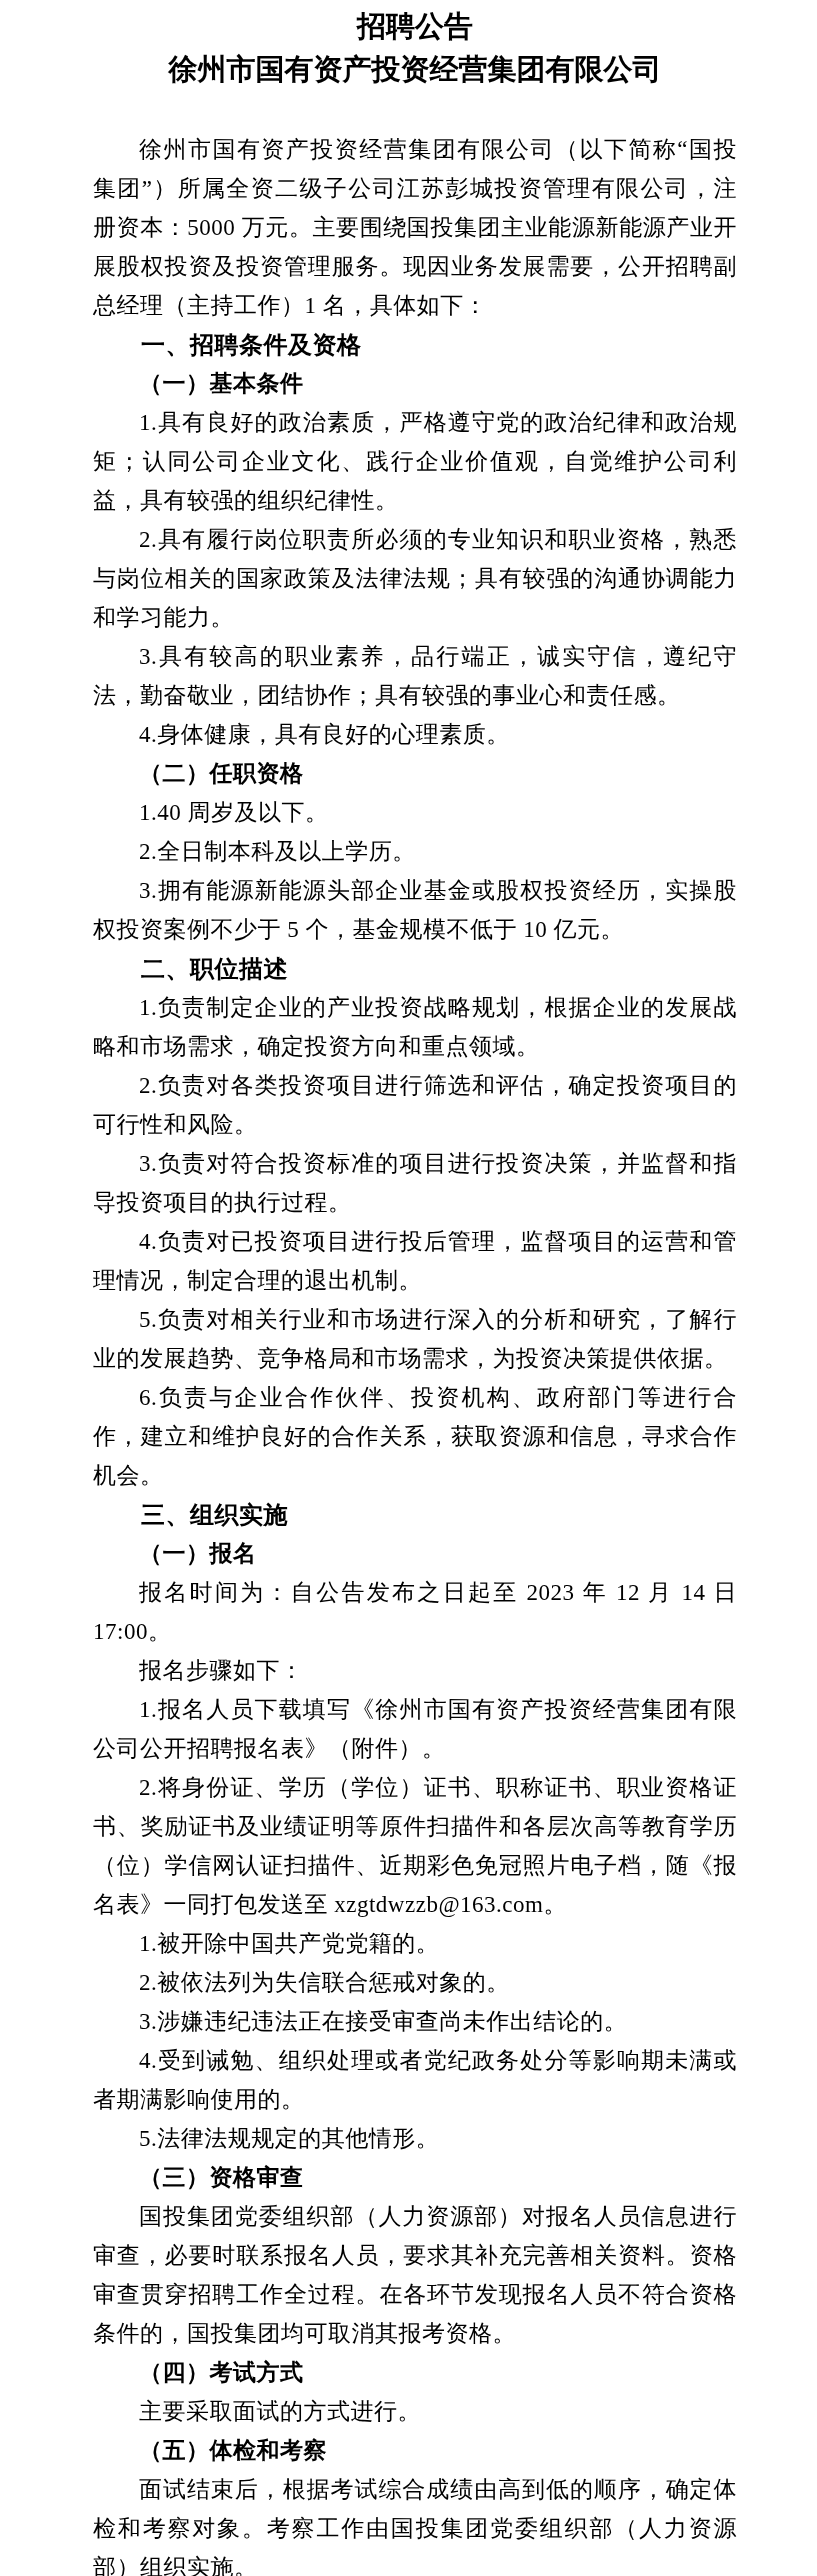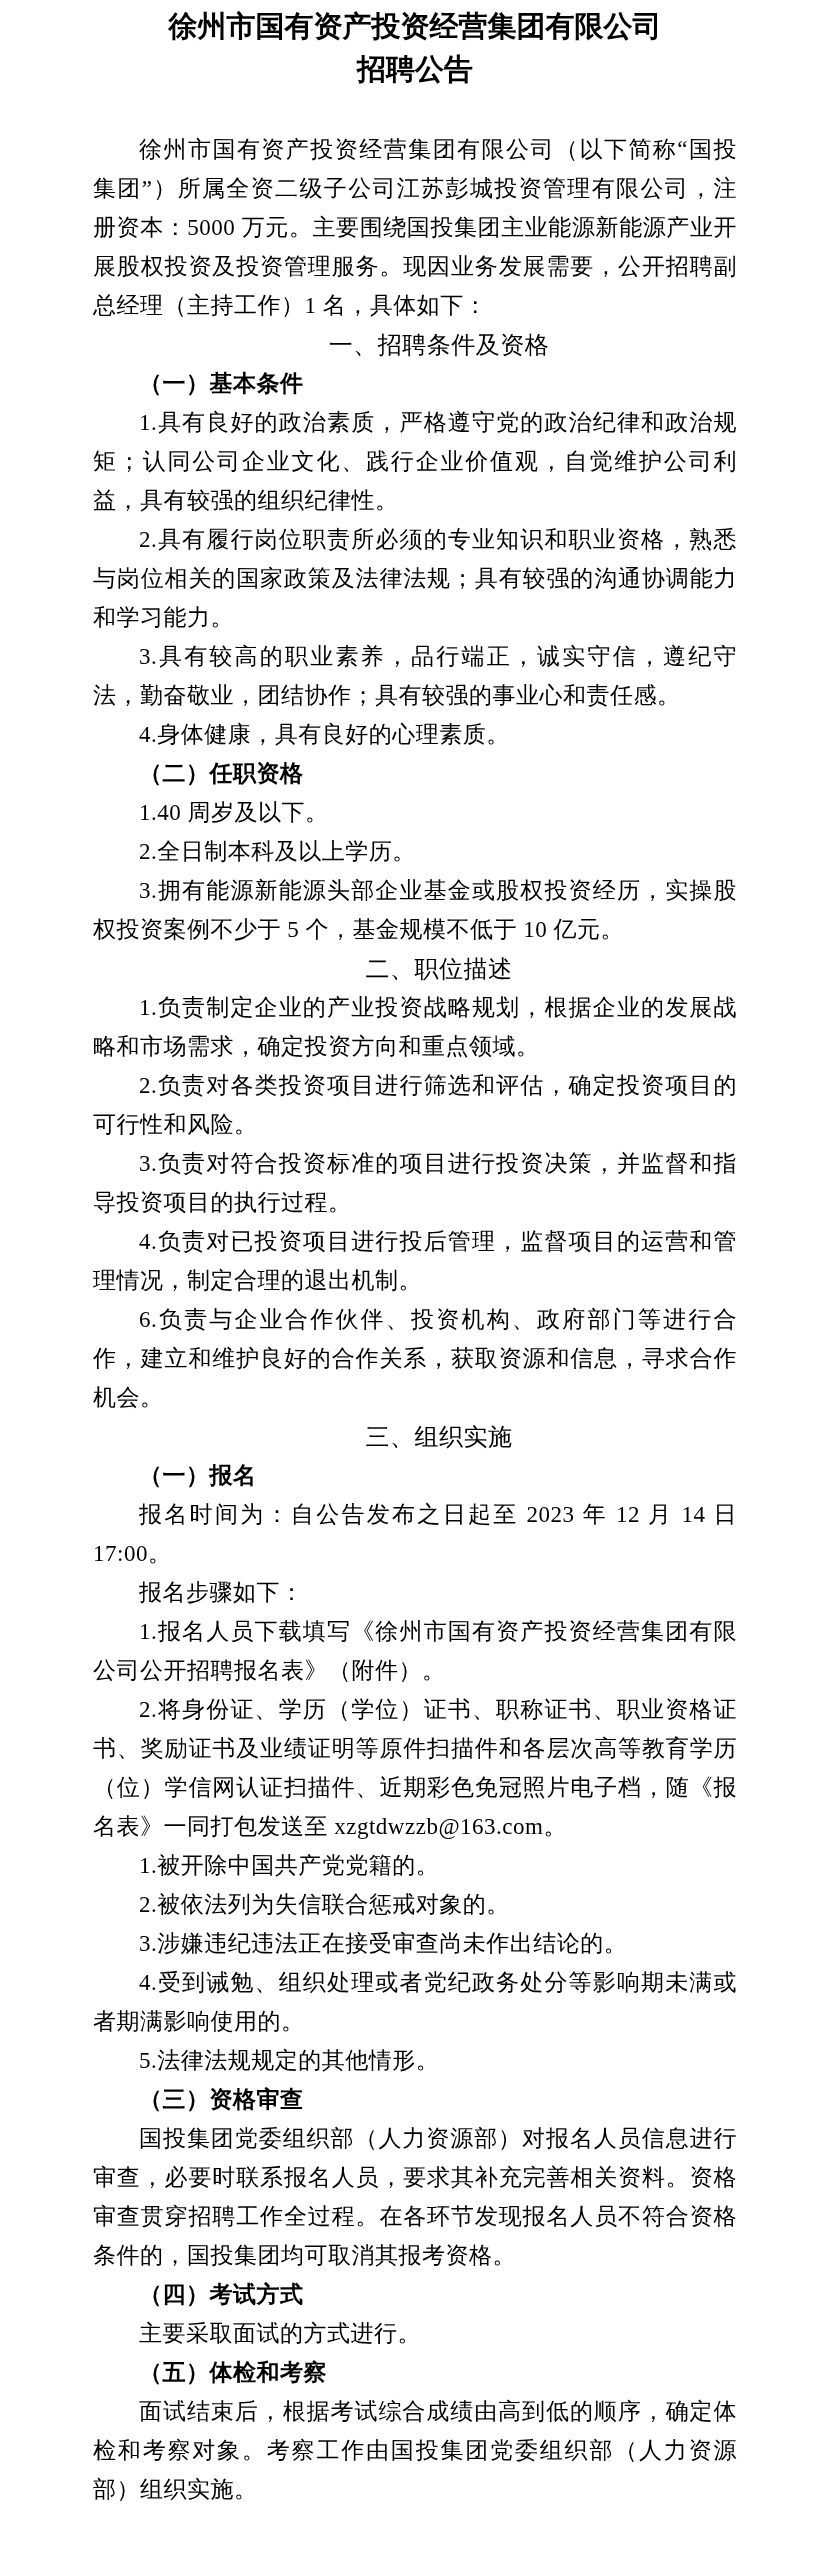--- a/index.html
+++ b/index.html
@@ -28,58 +28,58 @@
     line-height: 39px;
     letter-spacing: 0.5px;
   }
   .para {
     text-align: justify;
     text-indent: 2em;
     font-family: Liberation Serif, serif;
   }
   .sec {
     font-family: "Liberation Sans", "DejaVu Sans", sans-serif;
-    font-weight: 400;
+    font-weight: 700;
     text-indent: 2em;
     font-size: 24px;
-    text-align: center;
   }
   .sub {
     font-weight: 700;
     text-indent: 2em;
   }
 </style>
 </head>
 <body>
 
 <div class="page">
 
   <div class="title-block">
+    <div class="title">招聘公告</div>
     <div class="title">徐州市国有资产投资经营集团有限公司</div>
-    <div class="title">招聘公告</div>
   </div>
 
   <p class="para">徐州市国有资产投资经营集团有限公司（以下简称“国投集团”）所属全资二级子公司江苏彭城投资管理有限公司，注册资本：5000 万元。主要围绕国投集团主业能源新能源产业开展股权投资及投资管理服务。现因业务发展需要，公开招聘副总经理（主持工作）1 名，具体如下：</p>
 
   <h2 class="sec">一、招聘条件及资格</h2>
   <h3 class="sub">（一）基本条件</h3>
   <p class="para">1.具有良好的政治素质，严格遵守党的政治纪律和政治规矩；认同公司企业文化、践行企业价值观，自觉维护公司利益，具有较强的组织纪律性。</p>
   <p class="para">2.具有履行岗位职责所必须的专业知识和职业资格，熟悉与岗位相关的国家政策及法律法规；具有较强的沟通协调能力和学习能力。</p>
   <p class="para">3.具有较高的职业素养，品行端正，诚实守信，遵纪守法，勤奋敬业，团结协作；具有较强的事业心和责任感。</p>
   <p class="para">4.身体健康，具有良好的心理素质。</p>
   <h3 class="sub">（二）任职资格</h3>
   <p class="para">1.40 周岁及以下。</p>
   <p class="para">2.全日制本科及以上学历。</p>
   <p class="para">3.拥有能源新能源头部企业基金或股权投资经历，实操股权投资案例不少于 5 个，基金规模不低于 10 亿元。</p>
 
   <h2 class="sec">二、职位描述</h2>
   <p class="para">1.负责制定企业的产业投资战略规划，根据企业的发展战略和市场需求，确定投资方向和重点领域。</p>
   <p class="para">2.负责对各类投资项目进行筛选和评估，确定投资项目的可行性和风险。</p>
   <p class="para">3.负责对符合投资标准的项目进行投资决策，并监督和指导投资项目的执行过程。</p>
   <p class="para">4.负责对已投资项目进行投后管理，监督项目的运营和管理情况，制定合理的退出机制。</p>
+  <p class="para">5.负责对相关行业和市场进行深入的分析和研究，了解行业的发展趋势、竞争格局和市场需求，为投资决策提供依据。</p>
   <p class="para">6.负责与企业合作伙伴、投资机构、政府部门等进行合作，建立和维护良好的合作关系，获取资源和信息，寻求合作机会。</p>
 
   <h2 class="sec">三、组织实施</h2>
   <h3 class="sub">（一）报名</h3>
   <p class="para">报名时间为：自公告发布之日起至 2023 年 12 月 14 日 17:00。</p>
   <p class="para">报名步骤如下：</p>
   <p class="para">1.报名人员下载填写《徐州市国有资产投资经营集团有限公司公开招聘报名表》（附件）。</p>
   <p class="para">2.将身份证、学历（学位）证书、职称证书、职业资格证书、奖励证书及业绩证明等原件扫描件和各层次高等教育学历（位）学信网认证扫描件、近期彩色免冠照片电子档，随《报名表》一同打包发送至 xzgtdwzzb@163.com。</p>
   <p class="para">1.被开除中国共产党党籍的。</p>
   <p class="para">2.被依法列为失信联合惩戒对象的。</p>

